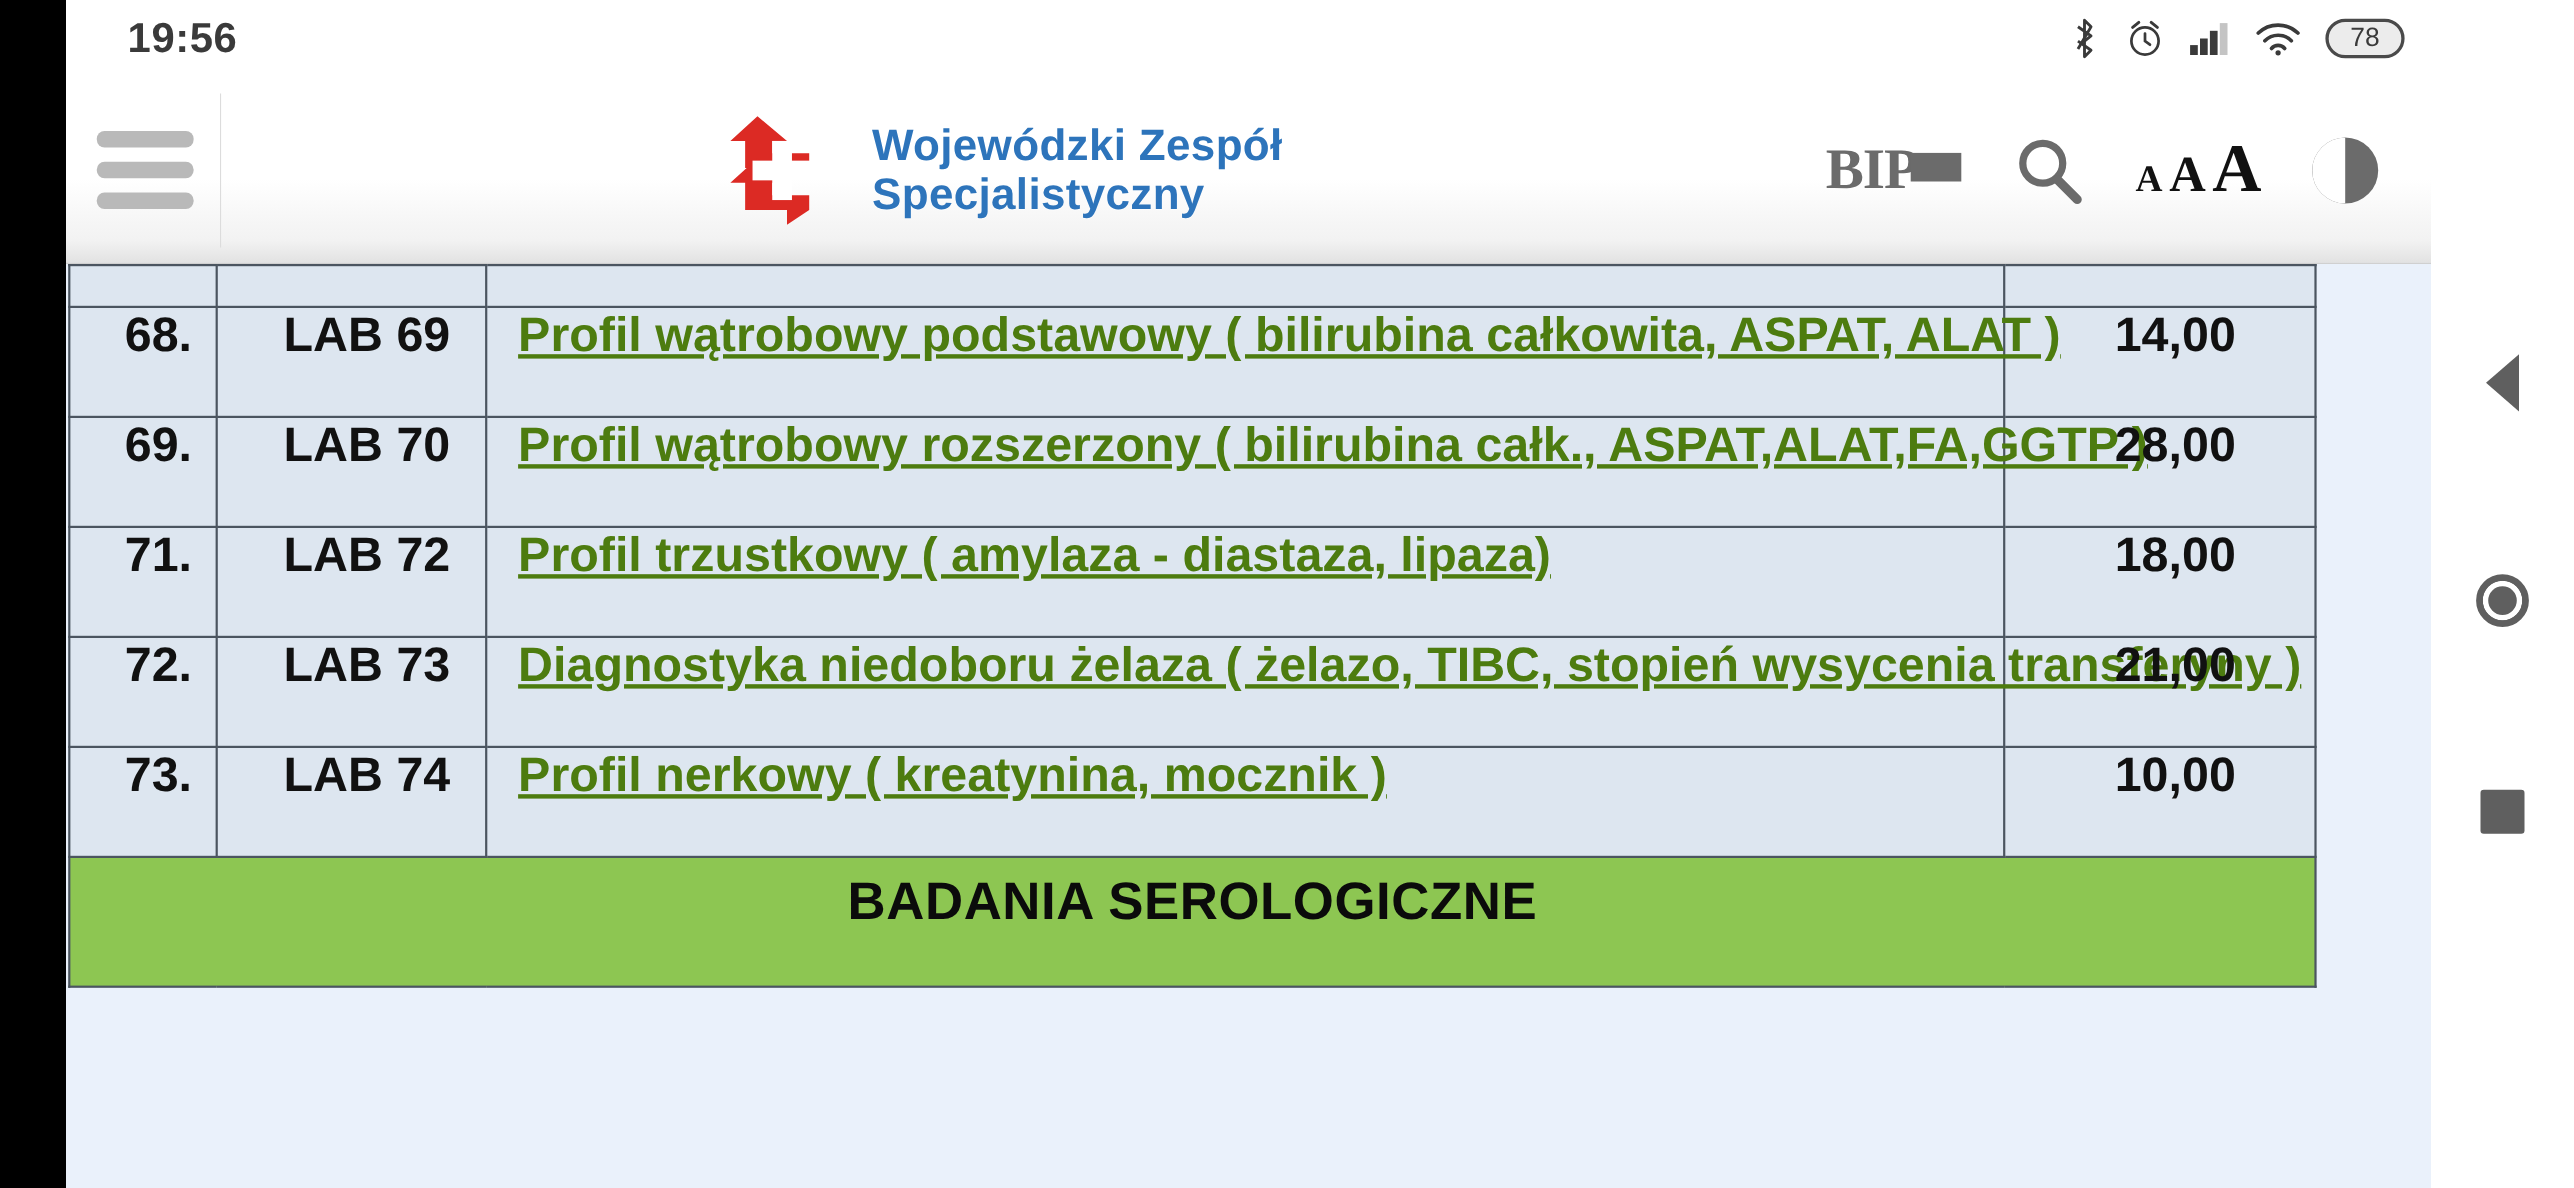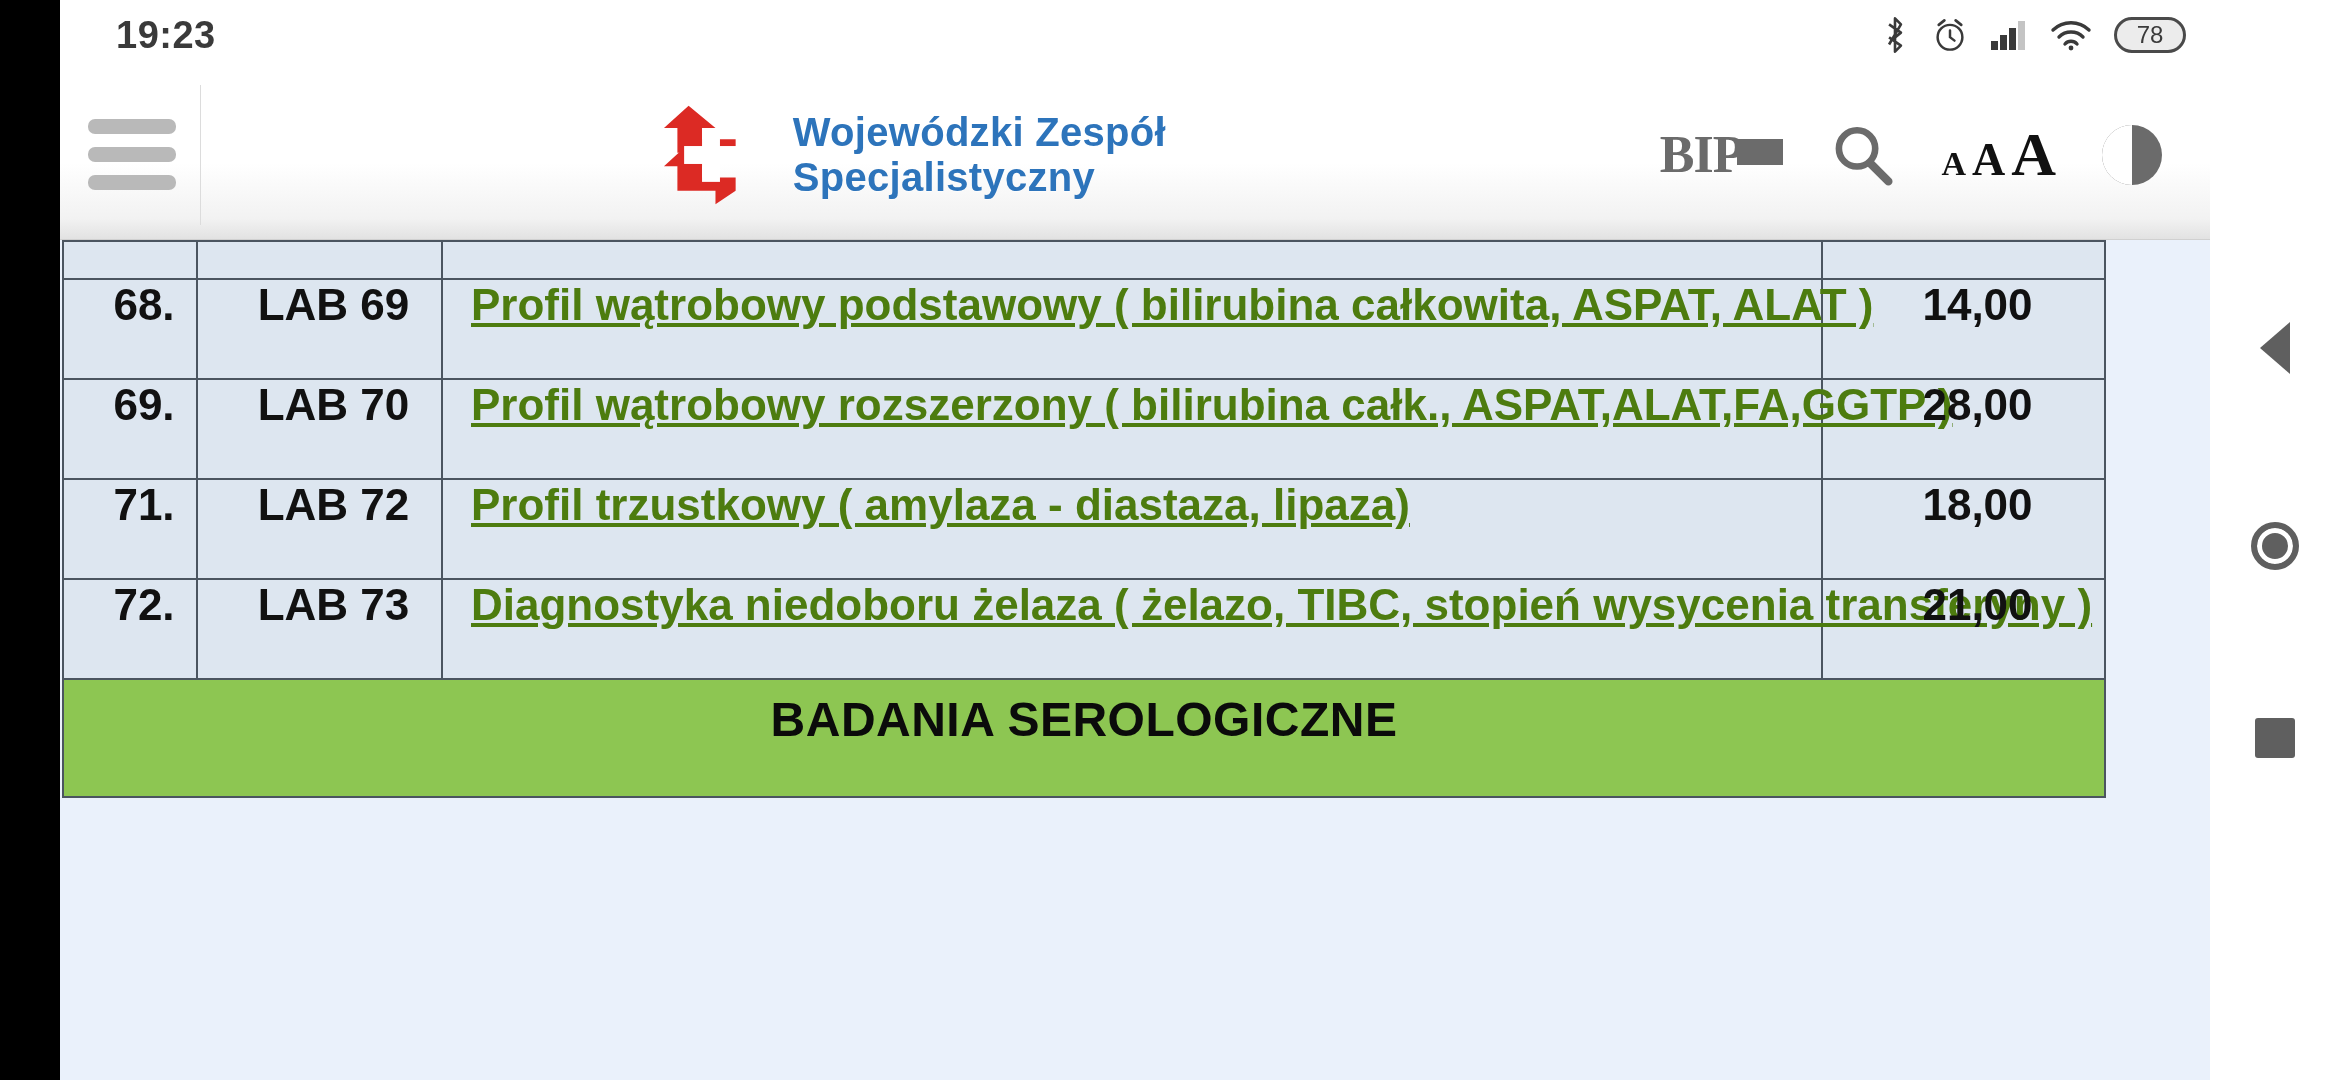--- a/index.html
+++ b/index.html
@@ -147,21 +147,21 @@
 </head>
 <body>
 
 <div id="screen">
 
   <div class="left-gutter"></div>
 
   <div class="viewport">
 
     <div class="statusbar">
-      <div class="clock">19:23</div>
+      <div class="clock">19:56</div>
       <div class="status-icons">
         <svg width="30" height="38" viewBox="0 0 24 32">
           <path d="M7 7 L17 14 L12 18 L12 2 L17 7 L7 24" fill="none" stroke="#3a3a3a" stroke-width="2.2" stroke-linejoin="round"></path>
           <path d="M12 18 L12 30 L17 25 L7 18" fill="none" stroke="#3a3a3a" stroke-width="2.2" stroke-linejoin="round"></path>
         </svg>
         <svg width="36" height="36" viewBox="0 0 32 32">
           <circle cx="16" cy="18" r="11" fill="none" stroke="#3a3a3a" stroke-width="2.2"></circle>
           <path d="M16 12 L16 18 L20 21" fill="none" stroke="#3a3a3a" stroke-width="2.2" stroke-linecap="round"></path>
           <path d="M6 7 L11 3 M26 7 L21 3" stroke="#3a3a3a" stroke-width="2.4" stroke-linecap="round"></path>
         </svg>
@@ -257,20 +257,26 @@
             <td class="kod">LAB 72</td>
             <td class="nazwa">Profil trzustkowy ( amylaza - diastaza, lipaza)</td>
             <td class="cena">18,00</td>
           </tr>
           <tr class="data">
             <td class="lp">72.</td>
             <td class="kod">LAB 73</td>
             <td class="nazwa">Diagnostyka niedoboru żelaza ( żelazo, TIBC, stopień wysycenia transferyny )</td>
             <td class="cena">21,00</td>
           </tr>
+          <tr class="data">
+            <td class="lp">73.</td>
+            <td class="kod">LAB 74</td>
+            <td class="nazwa">Profil nerkowy ( kreatynina, mocznik )</td>
+            <td class="cena">10,00</td>
+          </tr>
 
           <tr class="section">
             <td colspan="4">BADANIA SEROLOGICZNE</td>
           </tr>
 
         </tbody>
       </table>
     </div>
 
   </div>

